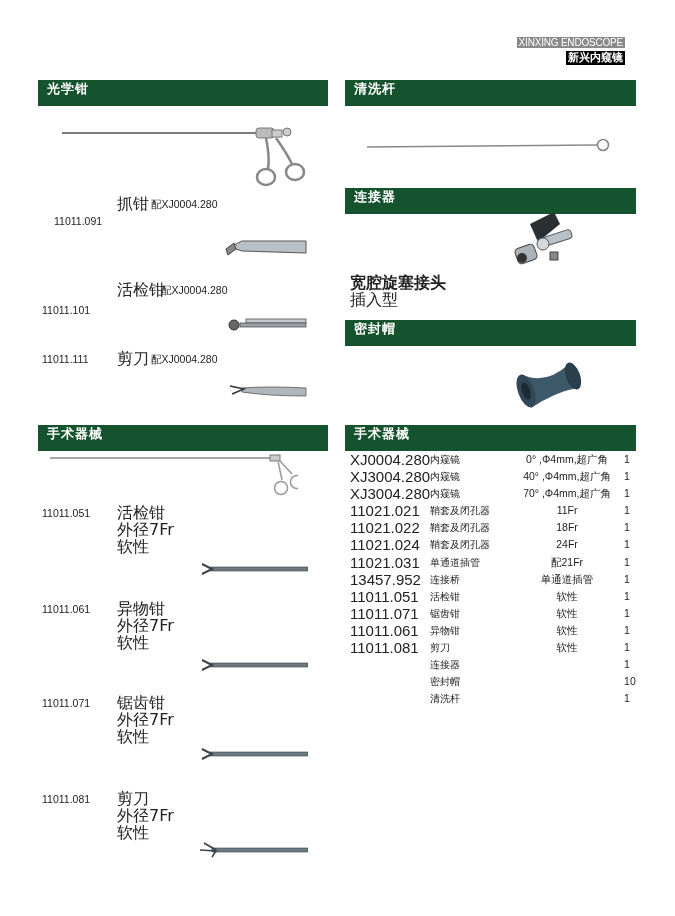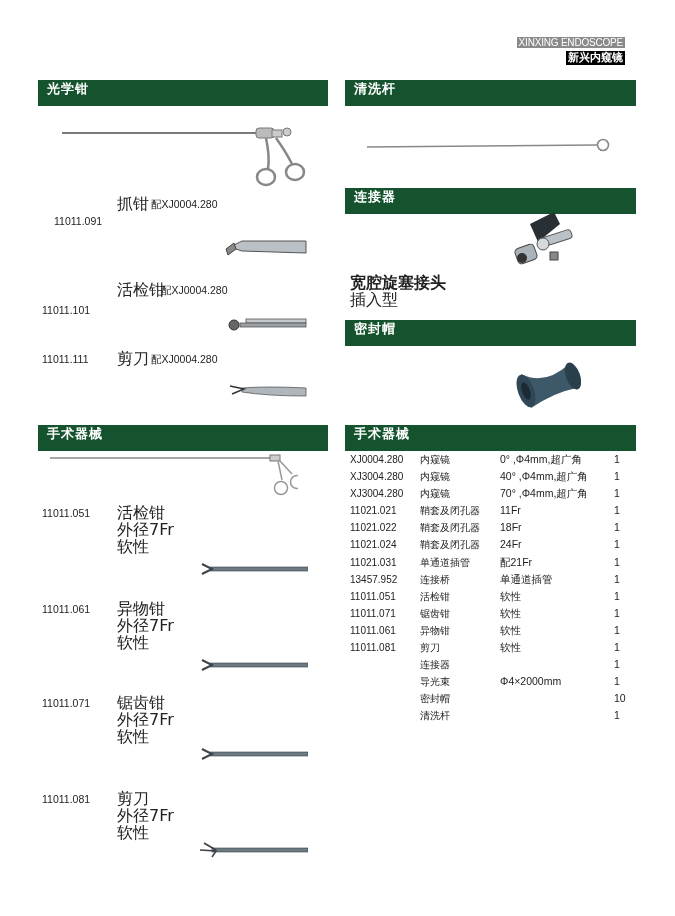--- a/index.html
+++ b/index.html
@@ -12,23 +12,23 @@
 
   .bar { position: absolute; height: 26px; background: #14532d; color: #ffffff; font-weight: bold; font-size: 13px; line-height: 18px; padding-left: 9px; letter-spacing: 1px; }
 
   .txt { position: absolute; font-size: 16px; line-height: 12px; white-space: nowrap; color: #222; }
   .num { font-family: "Liberation Sans", sans-serif; font-size: 10.5px; }
 
   .img { position: absolute; }
 
   table.kit { position: absolute; left: 350px; top: 451px; border-collapse: collapse; }
   table.kit td { font-size: 10px; line-height: 17.1px; height: 17.1px; white-space: nowrap; padding: 0; vertical-align: middle; color: #222; }
-  table.kit td.c0 { width: 70px; font-family: "Liberation Sans", sans-serif; font-size: 10px; }
+  table.kit td.c0 { width: 70px; font-family: "Liberation Sans", sans-serif; font-size: 15px; }
   table.kit td.c1 { width: 80px; }
-  table.kit td.c2 { width: 114px; font-family: "Liberation Sans", sans-serif; font-size: 10.5px; }
+  table.kit td.c2 { width: 114px; font-family: "Liberation Sans", sans-serif; font-size: 10.5px; text-align: center; }
   table.kit td.c3 { width: 20px; font-family: "Liberation Sans", sans-serif; font-size: 10.5px; }
 </style>
 </head>
 <body>
 
 <div class="brand">
   <span class="brand-en">XINXING ENDOSCOPE</span>
   <span class="brand-cn">新兴内窥镜</span>
 </div>
 
@@ -224,26 +224,20 @@
         <td class="c3">1</td>
       </tr>
     <tr>
         <td class="c0"></td>
         <td class="c1">连接器</td>
         <td class="c2"></td>
         <td class="c3">1</td>
       </tr>
     <tr>
         <td class="c0"></td>
-        <td class="c1">导光束</td>
-        <td class="c2">Φ4×2000mm</td>
-        <td class="c3">1</td>
-      </tr>
-    <tr>
-        <td class="c0"></td>
         <td class="c1">密封帽</td>
         <td class="c2"></td>
         <td class="c3">10</td>
       </tr>
     <tr>
         <td class="c0"></td>
         <td class="c1">清洗杆</td>
         <td class="c2"></td>
         <td class="c3">1</td>
       </tr>

